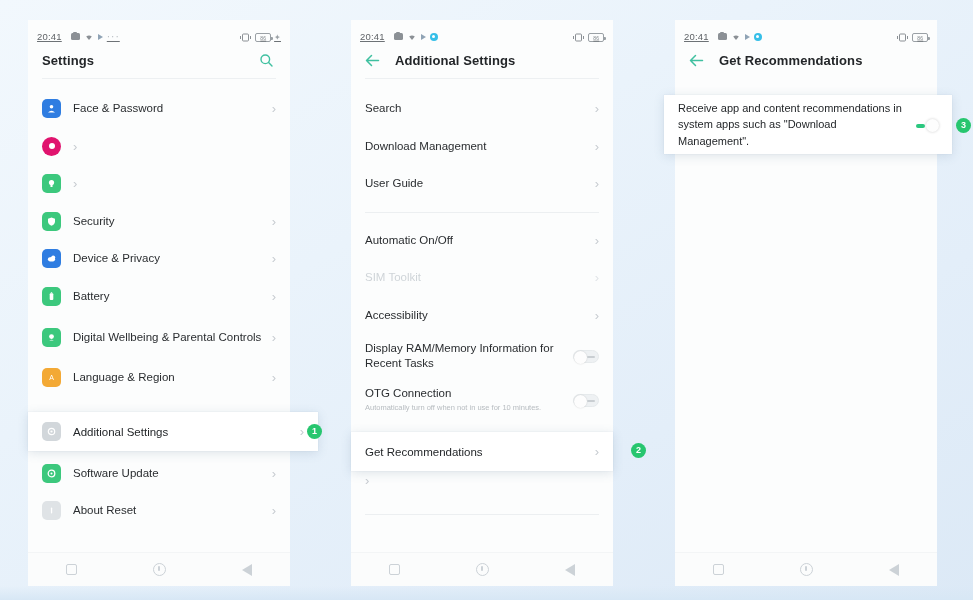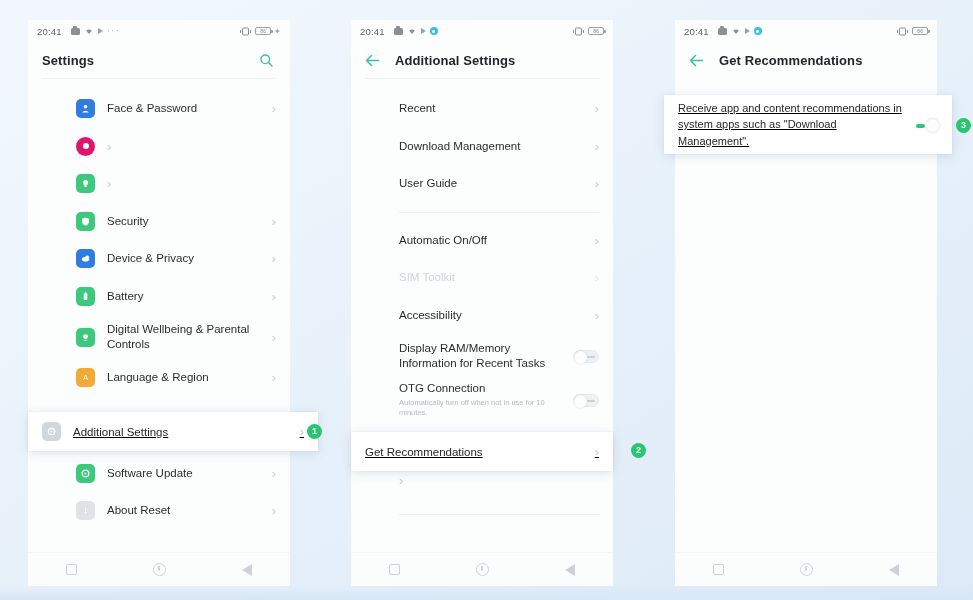--- a/index.html
+++ b/index.html
@@ -24,26 +24,27 @@
     background: #fcfdfd;
     overflow: hidden;
   }
   #phone1 { left: 28px;  top: 20px; width: 262px; height: 566px; }
   #phone2 { left: 351px; top: 20px; width: 262px; height: 566px; }
   #phone3 { left: 675px; top: 20px; width: 262px; height: 566px; }
 
   
   .statusbar {
     height: 22px;
-    display: flex; align-items: center;
+    display: flex; align-items: flex-end;
     padding: 0 9px;
     background: #fcfdfd;
     font-size: 9px;
     color: #6d7276;
     letter-spacing: 0.2px;
+    text-decoration: underline;
   }
   .sb-time { font-size: 9.5px; color: #5f6367; margin-right: 5px; font-weight: 400; }
   .sb-left { display: flex; align-items: center; gap: 4px; flex: 1; }
   .sb-right { display: flex; align-items: center; gap: 3px; }
 
   .ic-camera {
     width: 9px; height: 7px; background: #8b9095; border-radius: 1.5px;
     position: relative;
   }
   .ic-camera::before {
@@ -107,21 +108,21 @@
   .search-btn {
     margin-left: auto; width: 20px; height: 20px;
     display: flex; align-items: center; justify-content: center;
   }
   .appbar-underline {
     position: absolute; left: 14px; right: 14px; bottom: -1px;
     height: 1px; background: #edf0f2;
   }
 
   
-  .list { background: #fcfdfd; position: relative; padding-left: 34px; }
+  .list { background: #fcfdfd; position: relative; }
   .group-pad { height: 12px; }
   .divider {
     height: 1px; background: #eceff1; margin: 0 14px;
   }
   .divider.thick { margin: 9px 14px; }
 
   .row {
     display: flex; align-items: center;
     min-height: 37.5px;
     padding: 0 14px;
@@ -166,21 +167,21 @@
   .toggle.on { background: #ffffff; border-color: transparent; }
   .toggle.on .knob { left: 13px; box-shadow: 0 0 3px rgba(0,0,0,.2); }
   .toggle.on .bar { left: 3px; right: auto; background: #2bc77f; width: 9px; height: 4px; }
 
   
   .callout {
     position: absolute;
     background: #ffffff;
     box-shadow: 0 2px 10px rgba(70,100,130,.16), 0 0 1px rgba(70,100,130,.14);
     z-index: 20;
-    display: flex; align-items: center; text-decoration: underline;
+    display: flex; align-items: center;
   }
   #callout1 {
     left: 28px; top: 412px; width: 290px; height: 39px;
     padding: 0 14px;
   }
   #callout2 {
     left: 351px; top: 432px; width: 262px; height: 39px;
     padding: 0 14px;
   }
   #callout3 {
@@ -442,21 +443,21 @@
       </span>
       <span class="appbar-title">Additional Settings</span>
       <div class="appbar-underline"></div>
     </div>
 
     <div class="group-pad"></div>
 
     <div class="list">
 
       <div class="row">
-        <span class="row-label">Recent</span>
+        <span class="row-label">Search</span>
         <span class="chevron">›</span>
       </div>
       <div class="row">
         <span class="row-label">Download Management</span>
         <span class="chevron">›</span>
       </div>
       <div class="row">
         <span class="row-label">User Guide</span>
         <span class="chevron">›</span>
       </div>

